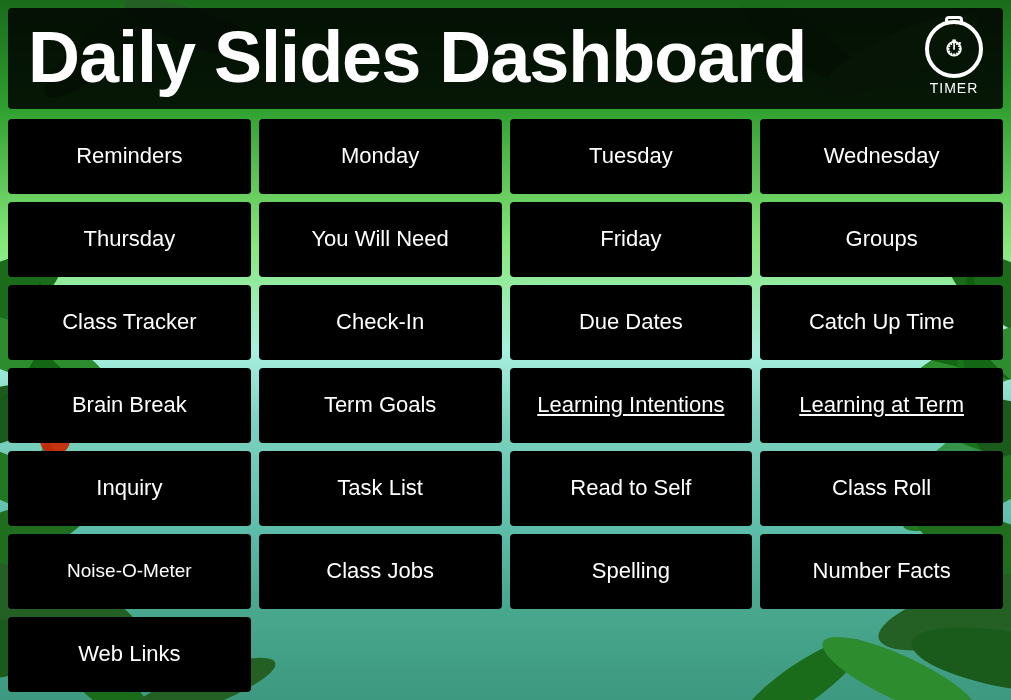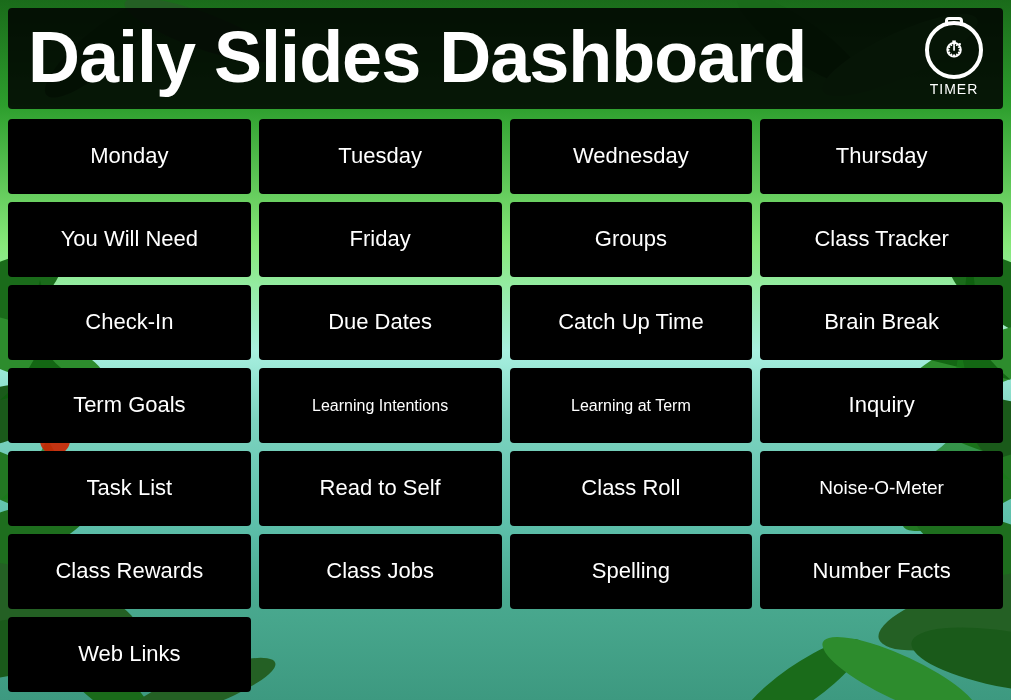--- a/index.html
+++ b/index.html
@@ -34,21 +34,21 @@
       z-index: 2;
       display: flex;
       flex-direction: column;
     }
 
     
     .header {
       background: rgba(0,0,0,0.85);
       padding: 10px 20px 12px 20px;
       display: flex;
-      align-items: flex-end;
+      align-items: center;
       justify-content: space-between;
       margin: 8px 8px 0 8px;
       border-radius: 4px;
     }
 
     .header-title {
       font-size: 72px;
       font-weight: bold;
       color: white;
       letter-spacing: -1px;
@@ -119,21 +119,22 @@
       cursor: pointer;
       display: flex;
       align-items: center;
       justify-content: center;
       text-align: center;
       padding: 6px 8px;
       line-height: 1.2;
     }
 
     .btn.small-text {
-      font-size: 16px;
+      font-size: 22px;
+      text-decoration: underline;
     }
 
     .btn.medium-text {
       font-size: 19px;
     }
   </style>
 </head>
 <body>
 
 <div class="bg"></div>
@@ -185,20 +186,21 @@
     <div class="timer-icon">
       <div class="timer-circle">
         <span class="timer-inner">⏱</span>
       </div>
       <span class="timer-label">TIMER</span>
     </div>
   </div>
 
   <div class="grid-container">
 
+    <button class="btn">Reminders</button>
     <button class="btn">Monday</button>
     <button class="btn">Tuesday</button>
     <button class="btn">Wednesday</button>
     <button class="btn">Thursday</button>
     <button class="btn">You Will Need</button>
     <button class="btn">Friday</button>
 
     <button class="btn">Groups</button>
     <button class="btn">Class Tracker</button>
     <button class="btn">Check-In</button>
@@ -208,20 +210,19 @@
 
     <button class="btn">Term Goals</button>
     <button class="btn small-text">Learning Intentions</button>
     <button class="btn small-text">Learning at Term</button>
     <button class="btn">Inquiry</button>
     <button class="btn">Task List</button>
     <button class="btn">Read to Self</button>
 
     <button class="btn">Class Roll</button>
     <button class="btn medium-text">Noise-O-Meter</button>
-    <button class="btn">Class Rewards</button>
     <button class="btn">Class Jobs</button>
     <button class="btn">Spelling</button>
     <button class="btn">Number Facts</button>
     <button class="btn">Web Links</button>
 
   </div>
 </div>
 
 </body></html>

